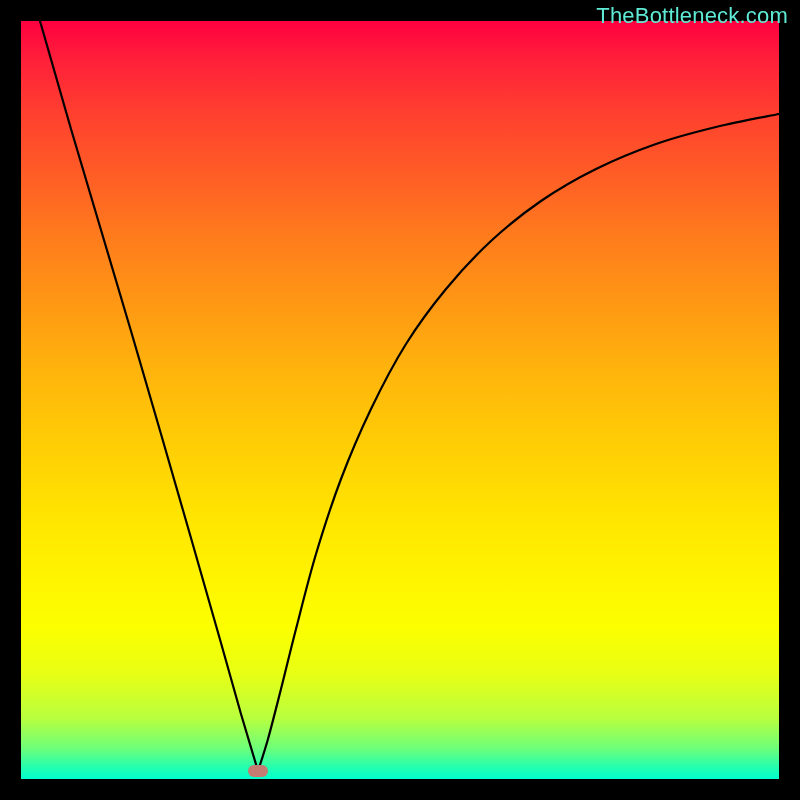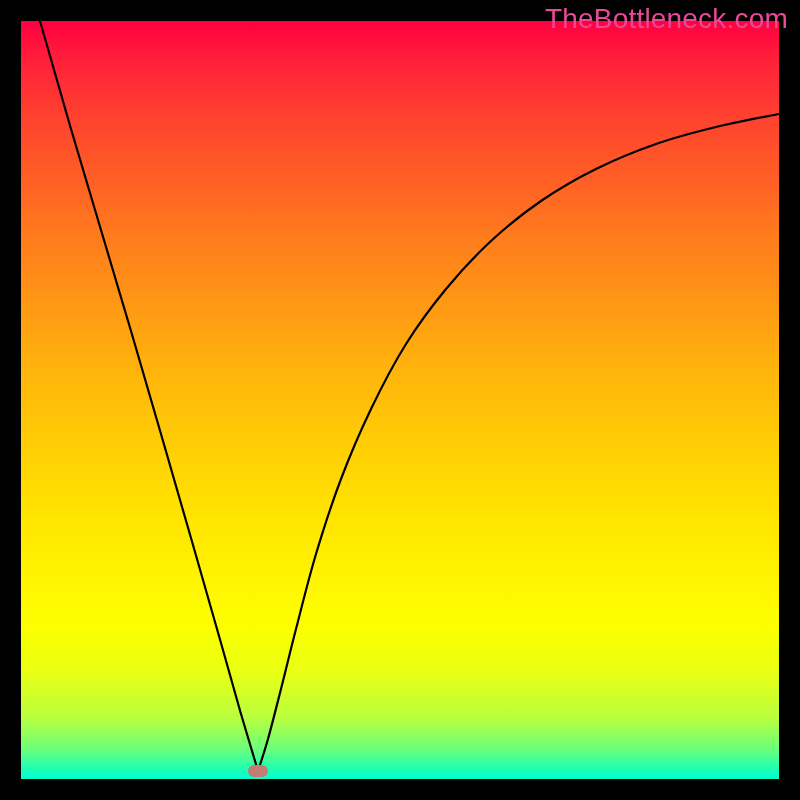--- a/index.html
+++ b/index.html
@@ -33,23 +33,23 @@
       #b8ff3f 92%,
       #6cff7a 96%,
       #23ffb0 98.5%,
       #00ffd0 100%
     );
   }
   .watermark {
     position: absolute;
     top: 3px;
     right: 12px;
-    font-size: 28px;
+    font-size: 22px;
     font-weight: 500;
-    color: #ec4899;
+    color: #5eead4;
     letter-spacing: 0.2px;
   }
   svg.curve {
     position: absolute;
     left: 21px;
     top: 21px;
     width: 758px;
     height: 758px;
     overflow: visible;
   }

